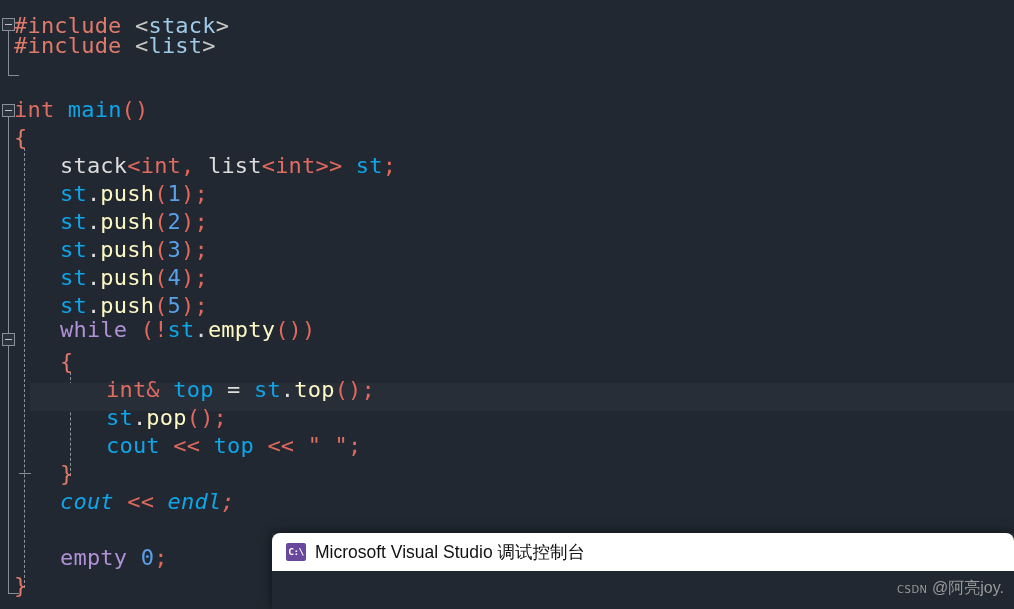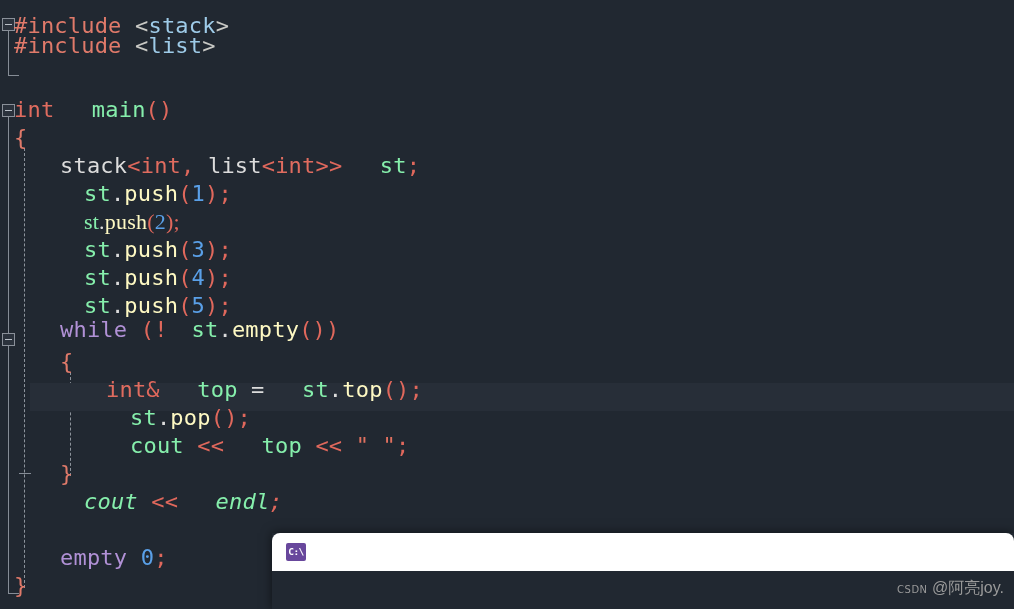--- a/index.html
+++ b/index.html
@@ -48,21 +48,21 @@
     background: #272e38;
   }
 
   
   .t-pre   { color: #e07a6a; }   
   .t-hdr   { color: #9ecbe8; }   
   .t-ang   { color: #c9c9c5; }   
   .t-kw    { color: #e06c5f; }   
   .t-ctl   { color: #b191d6; }   
   .t-plain { color: #dcdcdc; }   
-  .t-id    { color: #86efac; margin-left: 24px; }   
+  .t-id    { color: #0ea5e9; }   
   .t-fn    { color: #fef9c3; }   
   .t-punc  { color: #e0685c; }   
   .t-num   { color: #5aa0e8; }   
   .t-str   { color: #e0705f; }   
   .t-op    { color: #e0685c; }   
   .t-brace { color: #e07a6a; }   
   .t-semi  { color: #e0685c; }
 
   
   .fold-box {
@@ -203,21 +203,21 @@
     <div class="cur-line-bg" style="top:383px;"></div>
 
     <div id="code-lines">
         <div class="code-line" style="top: 12px;"><div class="code-text" style="left: 14px;"><span class="t-pre">#include</span><span class="t-plain"> </span><span class="t-ang">&lt;</span><span class="t-hdr">stack</span><span class="t-ang">&gt;</span></div></div>
         <div class="code-line" style="top: 32px;"><div class="code-text" style="left: 14px;"><span class="t-pre">#include</span><span class="t-plain"> </span><span class="t-ang">&lt;</span><span class="t-hdr">list</span><span class="t-ang">&gt;</span></div></div>
         <div class="code-line" style="top: 68px;"><div class="code-text" style="left: 14px;"></div></div>
         <div class="code-line" style="top: 96px;"><div class="code-text" style="left: 14px;"><span class="t-kw">int</span><span class="t-plain"> </span><span class="t-id">main</span><span class="t-punc">()</span></div></div>
         <div class="code-line" style="top: 124px;"><div class="code-text" style="left: 14px;"><span class="t-brace">{</span></div></div>
         <div class="code-line" style="top: 152px;"><div class="code-text" style="left: 60px;"><span class="t-plain">stack</span><span class="t-punc">&lt;</span><span class="t-kw">int</span><span class="t-punc">,</span><span class="t-plain"> </span><span class="t-plain">list</span><span class="t-punc">&lt;</span><span class="t-kw">int</span><span class="t-punc">&gt;&gt;</span><span class="t-plain"> </span><span class="t-id">st</span><span class="t-semi">;</span></div></div>
         <div class="code-line" style="top: 180px;"><div class="code-text" style="left: 60px;"><span class="t-id">st</span><span class="t-plain">.</span><span class="t-fn">push</span><span class="t-punc">(</span><span class="t-num">1</span><span class="t-punc">)</span><span class="t-semi">;</span></div></div>
-        <div class="code-line" style="top: 208px; font-family: Liberation Serif, serif;"><div class="code-text" style="left: 60px;"><span class="t-id">st</span><span class="t-plain">.</span><span class="t-fn">push</span><span class="t-punc">(</span><span class="t-num">2</span><span class="t-punc">)</span><span class="t-semi">;</span></div></div>
+        <div class="code-line" style="top: 208px;"><div class="code-text" style="left: 60px;"><span class="t-id">st</span><span class="t-plain">.</span><span class="t-fn">push</span><span class="t-punc">(</span><span class="t-num">2</span><span class="t-punc">)</span><span class="t-semi">;</span></div></div>
         <div class="code-line" style="top: 236px;"><div class="code-text" style="left: 60px;"><span class="t-id">st</span><span class="t-plain">.</span><span class="t-fn">push</span><span class="t-punc">(</span><span class="t-num">3</span><span class="t-punc">)</span><span class="t-semi">;</span></div></div>
         <div class="code-line" style="top: 264px;"><div class="code-text" style="left: 60px;"><span class="t-id">st</span><span class="t-plain">.</span><span class="t-fn">push</span><span class="t-punc">(</span><span class="t-num">4</span><span class="t-punc">)</span><span class="t-semi">;</span></div></div>
         <div class="code-line" style="top: 292px; text-decoration: underline;"><div class="code-text" style="left: 60px;"><span class="t-id">st</span><span class="t-plain">.</span><span class="t-fn">push</span><span class="t-punc">(</span><span class="t-num">5</span><span class="t-punc">)</span><span class="t-semi">;</span></div></div>
         <div class="code-line" style="top: 316px;"><div class="code-text" style="left: 60px;"><span class="t-ctl">while</span><span class="t-plain"> </span><span class="t-punc">(!</span><span class="t-id">st</span><span class="t-plain">.</span><span class="t-fn">empty</span><span class="t-punc">())</span></div></div>
         <div class="code-line" style="top: 348px;"><div class="code-text" style="left: 60px;"><span class="t-brace">{</span></div></div>
         <div class="code-line" style="top: 376px;"><div class="code-text" style="left: 106px;"><span class="t-kw">int</span><span class="t-punc">&amp;</span><span class="t-plain"> </span><span class="t-id">top</span><span class="t-plain"> </span><span class="t-plain">=</span><span class="t-plain"> </span><span class="t-id">st</span><span class="t-plain">.</span><span class="t-fn">top</span><span class="t-punc">()</span><span class="t-semi">;</span></div></div>
         <div class="code-line" style="top: 404px;"><div class="code-text" style="left: 106px;"><span class="t-id">st</span><span class="t-plain">.</span><span class="t-fn">pop</span><span class="t-punc">()</span><span class="t-semi">;</span></div></div>
         <div class="code-line" style="top: 432px;"><div class="code-text" style="left: 106px;"><span class="t-id">cout</span><span class="t-plain"> </span><span class="t-op">&lt;&lt;</span><span class="t-plain"> </span><span class="t-id">top</span><span class="t-plain"> </span><span class="t-op">&lt;&lt;</span><span class="t-plain"> </span><span class="t-str">" "</span><span class="t-semi">;</span></div></div>
         <div class="code-line" style="top: 460px;"><div class="code-text" style="left: 60px;"><span class="t-brace">}</span></div></div>
         <div class="code-line" style="top: 488px;"><div class="code-text" style="left: 60px; font-style: italic;"><span class="t-id">cout</span><span class="t-plain"> </span><span class="t-op">&lt;&lt;</span><span class="t-plain"> </span><span class="t-id">endl</span><span class="t-semi">;</span></div></div>
@@ -225,20 +225,21 @@
         <div class="code-line" style="top: 544px;"><div class="code-text" style="left: 60px;"><span class="t-ctl">empty</span><span class="t-plain"> </span><span class="t-num">0</span><span class="t-semi">;</span></div></div>
         <div class="code-line" style="top: 572px;"><div class="code-text" style="left: 14px;"><span class="t-brace">}</span></div></div>
       </div>
   </div>
 
   <div id="console-window">
     <div id="console-titlebar">
       <div id="console-icon">
         <span>C:\</span>
       </div>
+      <div id="console-title">Microsoft Visual Studio 调试控制台</div>
     </div>
   </div>
 
   <div id="watermark">
     <span class="wm-csdn">CSDN</span>
     <span>@阿亮joy.</span>
   </div>
 
 </div>
 

